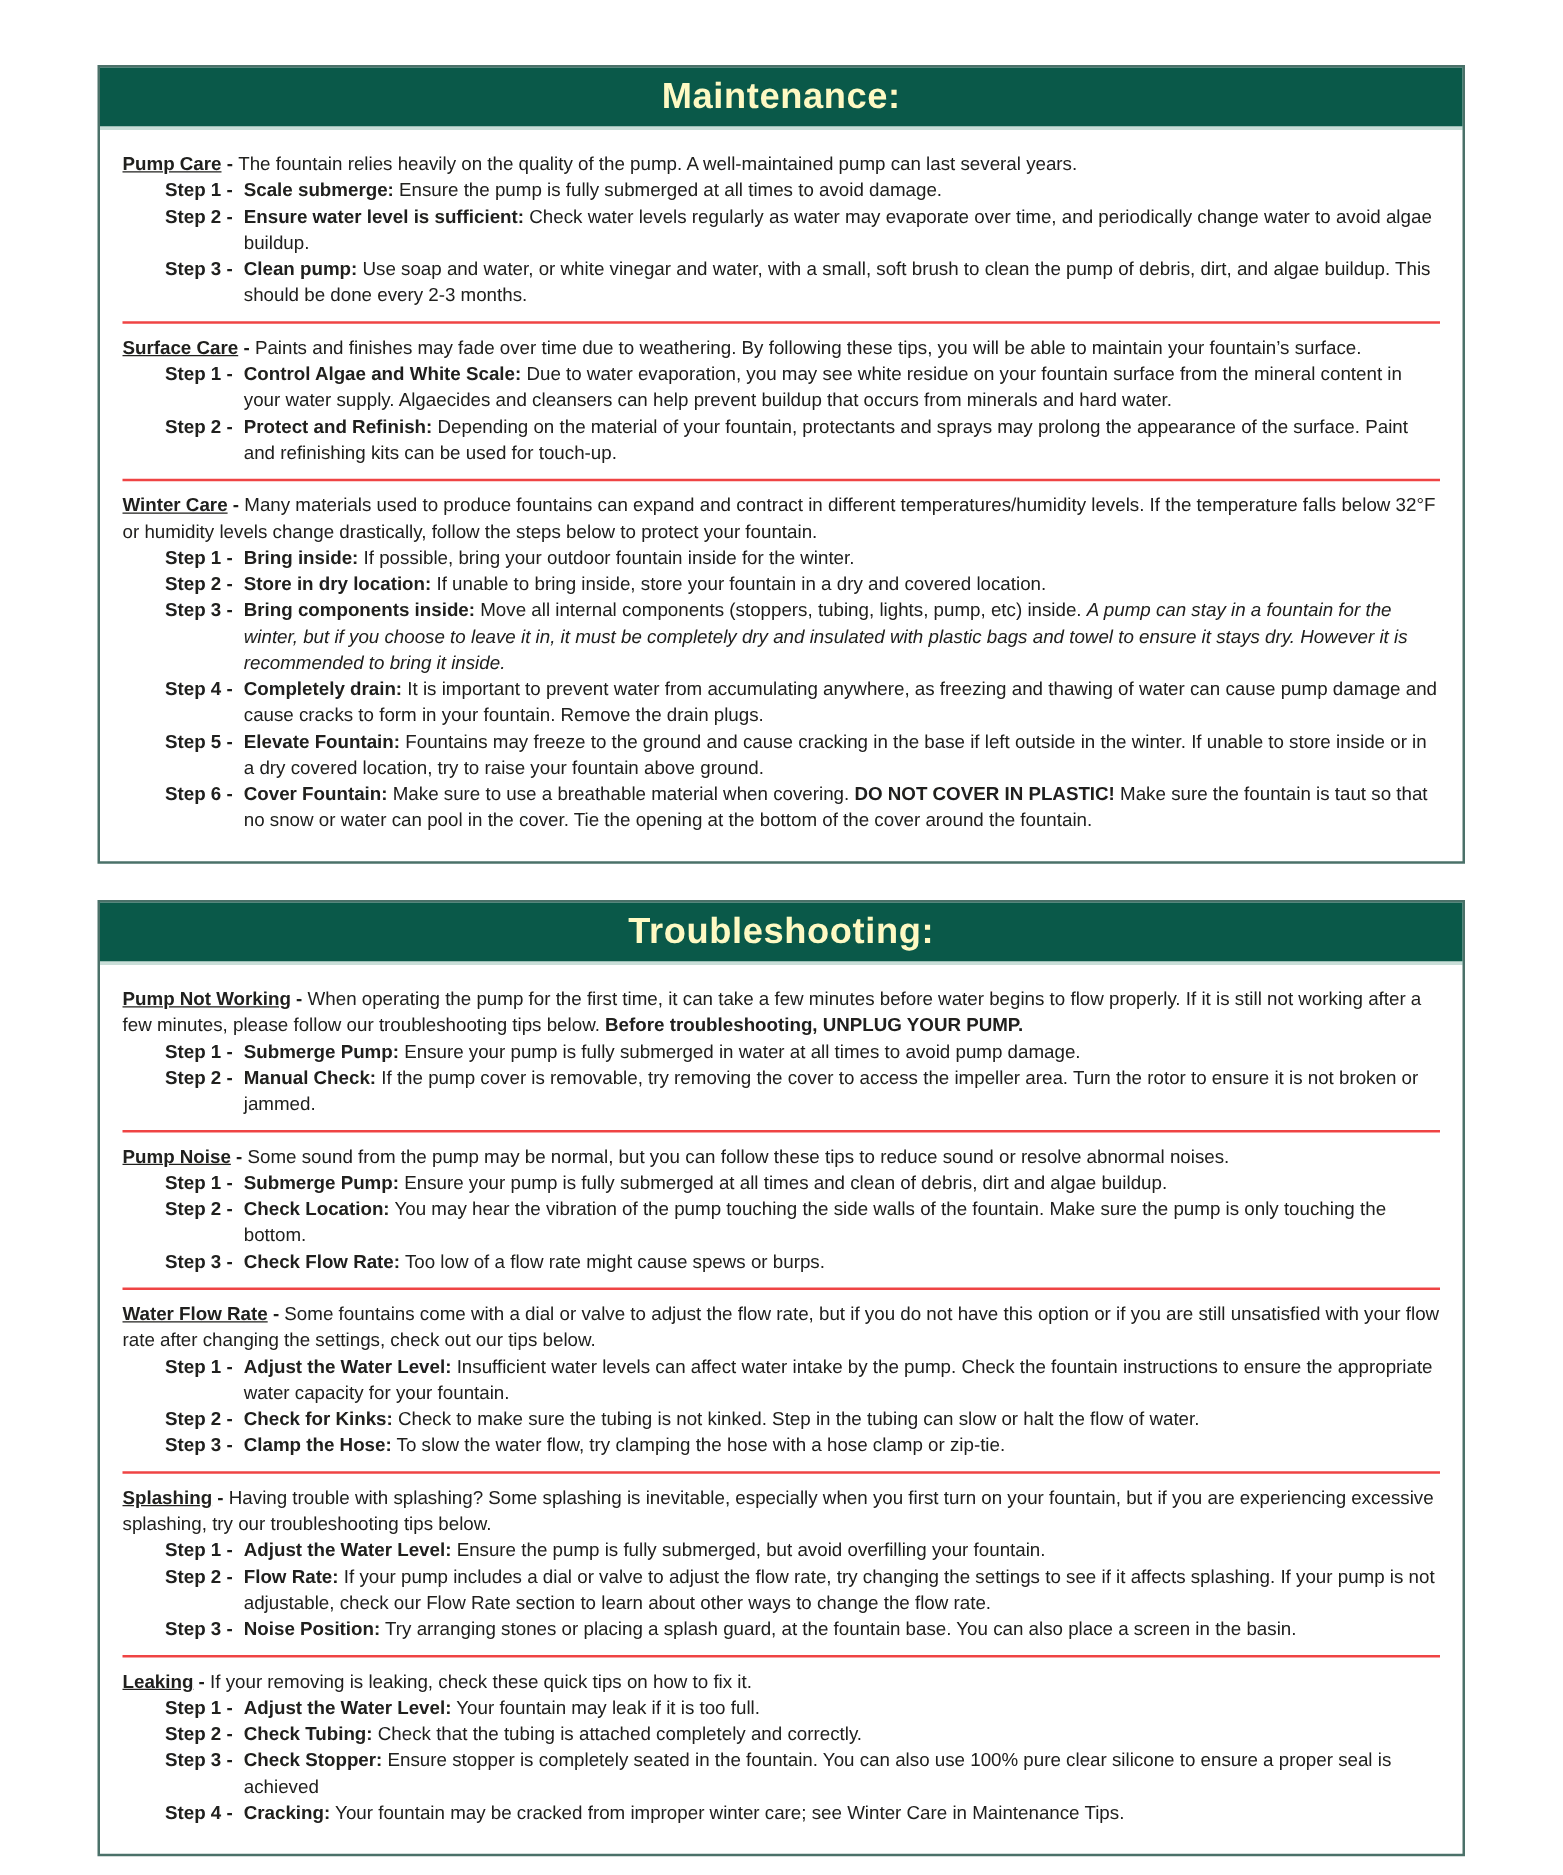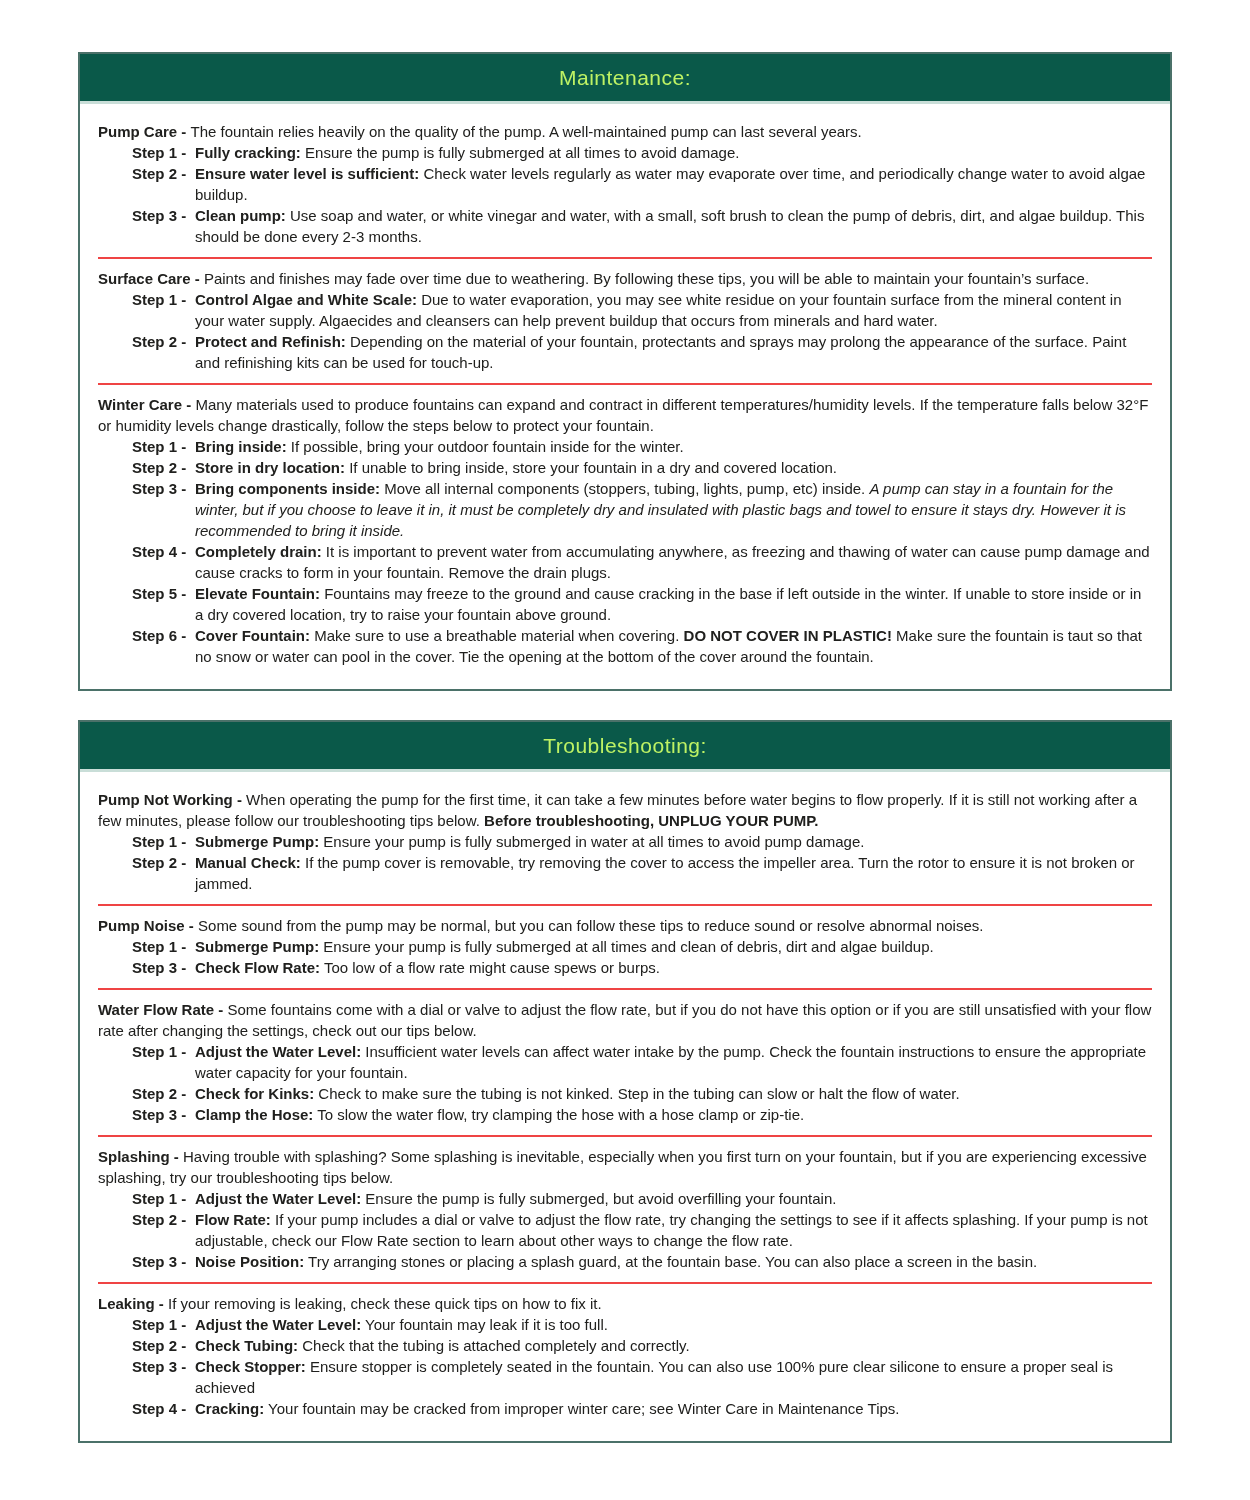--- a/index.html
+++ b/index.html
@@ -21,36 +21,36 @@
   }
   .box-header {
     height: 50px;
     background: #0a5949;
     border-bottom: 3px solid #c9ded8;
     display: flex;
     align-items: center;
     justify-content: center;
   }
   .box-title {
-    color: #bef264;
-    font-size: 21px;
-    font-weight: 400;
+    color: #fef9c3;
+    font-size: 29px;
+    font-weight: 700;
     letter-spacing: 0.5px;
   }
   .box-body {
     padding: 8px 18px 12px 18px;
     font-size: 15px;
     line-height: 21px;
   }
 
   .topic { padding: 9px 0 10px 0; }
   .topic + .topic { border-top: 2px solid #ef4444; }
 
   .intro { margin: 0; }
-  .topic-heading { font-weight: bold; }
+  .topic-heading { font-weight: bold; text-decoration: underline; }
   .dash { font-weight: bold; white-space: pre; }
   .intro-bold { font-weight: bold; }
 
   .step {
     margin: 0;
     padding-left: 97px;
     text-indent: -63px;
   }
   .step-label {
     font-weight: bold;
@@ -67,21 +67,21 @@
 
 <div class="page">
   <section class="box">
     <header class="box-header">
         <div class="box-title">Maintenance:</div>
       </header>
     <div class="box-body">
   <div class="topic">
     <p class="intro"><span class="topic-heading">Pump Care</span><span class="dash"> - </span><span class="intro-text">The fountain relies heavily on the quality of the pump. A well-maintained pump can last several years.</span><span class="intro-bold"></span></p>
     <div class="steps">
-  <p class="step"><span class="step-label">Step 1 -</span><span class="step-name">Fully cracking:</span><span class="step-text"> Ensure the pump is fully submerged at all times to avoid damage.</span><span class="step-bold"></span><span class="step-text2"></span><span class="step-italic"></span></p>
+  <p class="step"><span class="step-label">Step 1 -</span><span class="step-name">Scale submerge:</span><span class="step-text"> Ensure the pump is fully submerged at all times to avoid damage.</span><span class="step-bold"></span><span class="step-text2"></span><span class="step-italic"></span></p>
 
   <p class="step"><span class="step-label">Step 2 -</span><span class="step-name">Ensure water level is sufficient:</span><span class="step-text"> Check water levels regularly as water may evaporate over time, and periodically change water to avoid algae buildup.</span><span class="step-bold"></span><span class="step-text2"></span><span class="step-italic"></span></p>
 
   <p class="step"><span class="step-label">Step 3 -</span><span class="step-name">Clean pump:</span><span class="step-text"> Use soap and water, or white vinegar and water, with a small, soft brush to clean the pump of debris, dirt, and algae buildup. This should be done every 2-3 months.</span><span class="step-bold"></span><span class="step-text2"></span><span class="step-italic"></span></p>
 </div>
   </div>
 
   <div class="topic">
     <p class="intro"><span class="topic-heading">Surface Care</span><span class="dash"> - </span><span class="intro-text">Paints and finishes may fade over time due to weathering. By following these tips, you will be able to maintain your fountain’s surface.</span><span class="intro-bold"></span></p>
     <div class="steps">
@@ -122,20 +122,21 @@
 
   <p class="step"><span class="step-label">Step 2 -</span><span class="step-name">Manual Check:</span><span class="step-text"> If the pump cover is removable, try removing the cover to access the impeller area. Turn the rotor to ensure it is not broken or jammed.</span><span class="step-bold"></span><span class="step-text2"></span><span class="step-italic"></span></p>
 </div>
   </div>
 
   <div class="topic">
     <p class="intro"><span class="topic-heading">Pump Noise</span><span class="dash"> - </span><span class="intro-text">Some sound from the pump may be normal, but you can follow these tips to reduce sound or resolve abnormal noises.</span><span class="intro-bold"></span></p>
     <div class="steps">
   <p class="step"><span class="step-label">Step 1 -</span><span class="step-name">Submerge Pump:</span><span class="step-text"> Ensure your pump is fully submerged at all times and clean of debris, dirt and algae buildup.</span><span class="step-bold"></span><span class="step-text2"></span><span class="step-italic"></span></p>
 
+  <p class="step"><span class="step-label">Step 2 -</span><span class="step-name">Check Location:</span><span class="step-text"> You may hear the vibration of the pump touching the side walls of the fountain. Make sure the pump is only touching the bottom.</span><span class="step-bold"></span><span class="step-text2"></span><span class="step-italic"></span></p>
 
   <p class="step"><span class="step-label">Step 3 -</span><span class="step-name">Check Flow Rate:</span><span class="step-text"> Too low of a flow rate might cause spews or burps.</span><span class="step-bold"></span><span class="step-text2"></span><span class="step-italic"></span></p>
 </div>
   </div>
 
   <div class="topic">
     <p class="intro"><span class="topic-heading">Water Flow Rate</span><span class="dash"> - </span><span class="intro-text">Some fountains come with a dial or valve to adjust the flow rate, but if you do not have this option or if you are still unsatisfied with your flow rate after changing the settings, check out our tips below.</span><span class="intro-bold"></span></p>
     <div class="steps">
   <p class="step"><span class="step-label">Step 1 -</span><span class="step-name">Adjust the Water Level:</span><span class="step-text"> Insufficient water levels can affect water intake by the pump. Check the fountain instructions to ensure the appropriate water capacity for your fountain.</span><span class="step-bold"></span><span class="step-text2"></span><span class="step-italic"></span></p>
 

